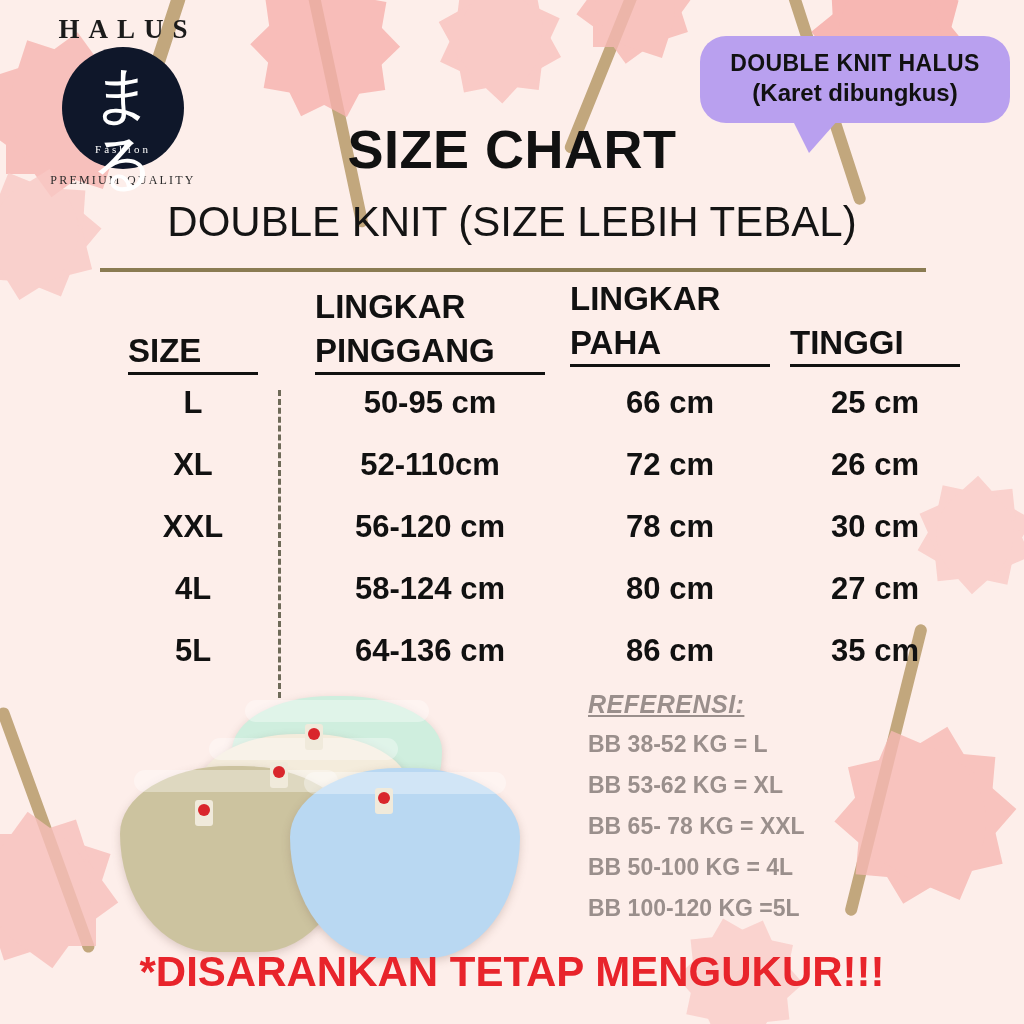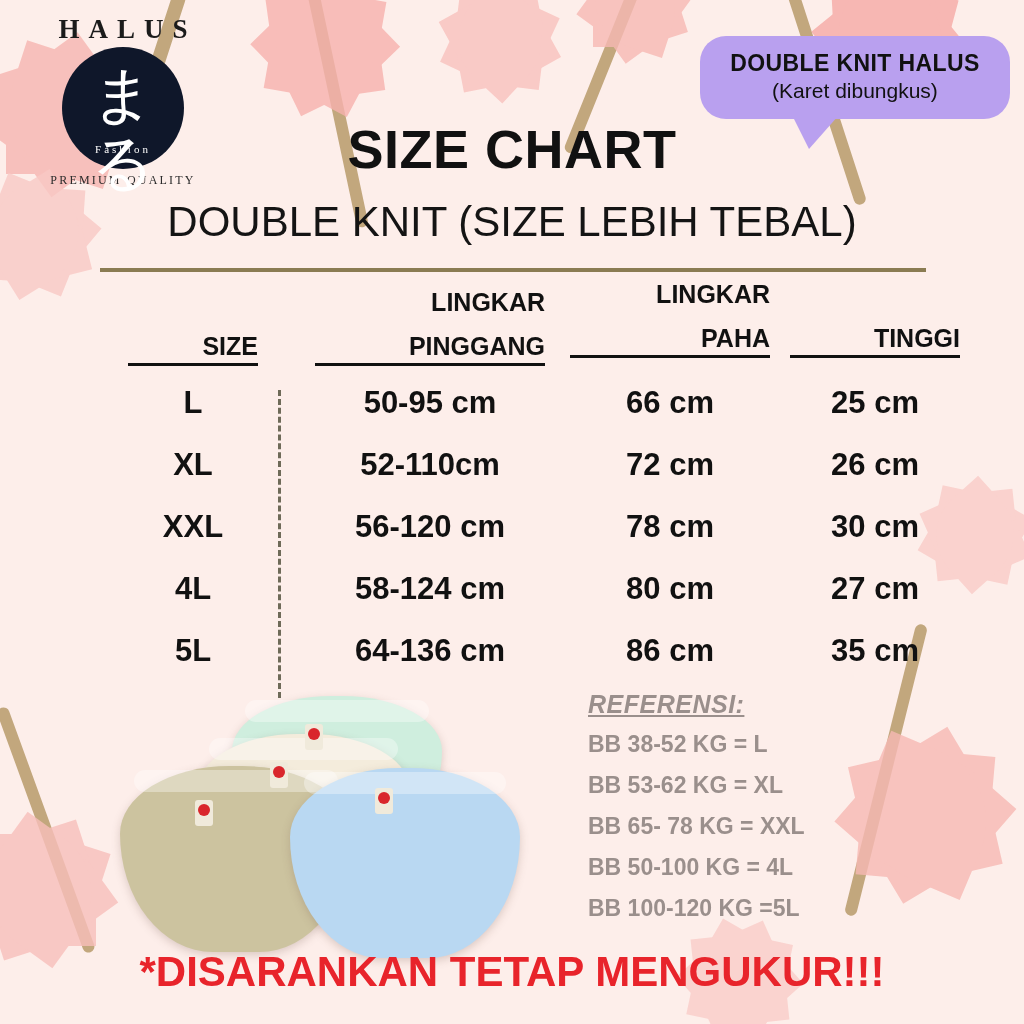--- a/index.html
+++ b/index.html
@@ -111,22 +111,22 @@
     border-radius: 26px;
     text-align: center;
     color: #111;
   }
   .callout-line1 {
     font-size: 23px;
     font-weight: bold;
     letter-spacing: .4px;
   }
   .callout-line2 {
-    font-size: 21px;
-    font-weight: normal;
+    font-size: 24px;
+    font-weight: bold;
     margin-top: 2px;
   }
   .callout-tail {
     position: absolute;
     left: 92px;
     bottom: -30px;
     width: 0;
     height: 0;
     border-left: 17px solid transparent;
     border-right: 30px solid transparent;
@@ -168,22 +168,22 @@
     top: 278px;
     width: 826px;
     color: #111;
   }
   .thead {
     position: relative;
     height: 96px;
   }
   .th {
     position: absolute;
-    text-align: right;
-    font-size: 25px;
+    text-align: left;
+    font-size: 33px;
     font-weight: bold;
     border-bottom: 3px solid #111;
     padding-bottom: 2px;
   }
   .th-size   { left: 28px;  top: 54px;  width: 130px; }
   .th-ping-1 { left: 215px; top: 10px;  width: 230px; }
   .th-ping-2 { left: 215px; top: 54px;  width: 230px; }
   .th-paha-1 { left: 470px; top: 2px;   width: 200px; }
   .th-paha-2 { left: 470px; top: 46px;  width: 200px; }
   .th-tinggi { left: 690px; top: 46px;  width: 170px; }

